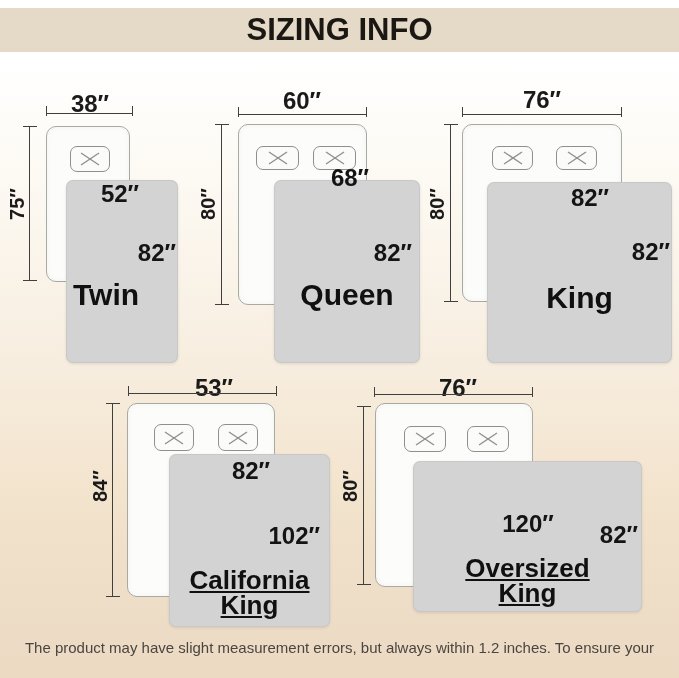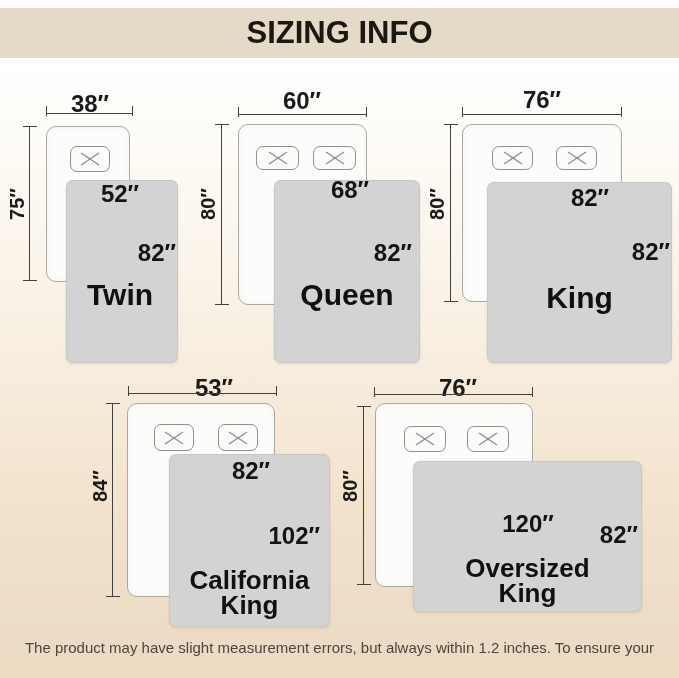--- a/index.html
+++ b/index.html
@@ -4,21 +4,21 @@
 <style>
   html,body{margin:0;padding:0;}
   #stage{
     position:relative;
     width:679px;height:678px;
     overflow:hidden;
     font-family:"Liberation Sans", sans-serif;
     background:linear-gradient(180deg,#ffffff 9%,#fdfaf4 25%,#f8efe2 50%,#f3e4ce 72%,#eeddc7 88%,#ecdac3 100%);
   }
   .title-band{
-    position:absolute;left:0;top:8px;width:679px;height:50px;
+    position:absolute;left:0;top:8px;width:679px;height:44px;
     background:#e5dac8;
     display:flex;align-items:center;justify-content:center;
   }
   .title-text{
     font-size:31px;font-weight:800;color:#1b1713;letter-spacing:0px;
   }
   .bed{
     position:absolute;
     background:#fcfcfa;
     border:1px solid #a9a9a4;
@@ -68,21 +68,21 @@
   }
   .dim-blanket{
     position:absolute;font-size:24px;font-weight:bold;color:#141414;line-height:1;
   }
   .ta-c{text-align:center;}
   .ta-r{text-align:right;}
   .size-name{
     position:absolute;color:#101010;font-weight:bold;text-align:center;
   }
   .size-name-lg{font-size:30px;line-height:30px;}
-  .size-name-md{font-size:26px;line-height:25px;}
+  .size-name-md{font-size:26px;line-height:25px;text-decoration:underline;}
   .footer-note{
     position:absolute;left:0;top:639px;width:679px;
     text-align:center;font-size:15px;line-height:17.5px;color:#4b4540;
   }
   .px-icon{display:block;}
 </style>
 </head>
 <body>
 
 <div id="stage">
@@ -100,21 +100,21 @@
       <div class="pillow" style="left:23px;top:19px;width:40px;height:26px;">
         <svg class="px-icon" width="20" height="14" viewBox="0 0 20 14">
             <line x1="1" y1="1" x2="19" y2="13" stroke="#8f8f8f" stroke-width="1.4"></line>
             <line x1="19" y1="1" x2="1" y2="13" stroke="#8f8f8f" stroke-width="1.4"></line>
           </svg>
       </div>
     </div>
     <div class="blanket" style="left:66px;top:180px;width:112px;height:183px;"></div>
     <div class="dim-blanket ta-c" style="left:90px;top:182px;width:60px;">52″</div>
     <div class="dim-blanket ta-r" style="left:128px;top:241px;width:48px;">82″</div>
-    <div class="size-name size-name-lg" style="left:64px;top:280px;width:112px;">
+    <div class="size-name size-name-lg" style="left:50px;top:280px;width:112px;">
       <div>Twin</div>
       <div></div>
     </div>
   </div>
 
   <div>
     <div class="dim-out" style="left:272px;top:89px;width:60px;">60″</div>
     <div class="hline" style="left:238px;top:114px;width:129px;"></div>
     <div class="dim-out-v" style="left:208px;top:204px;">80″</div>
     <div class="vline" style="left:221px;top:124px;height:181px;"></div>
@@ -126,21 +126,21 @@
           </svg>
       </div>
       <div class="pillow" style="left:74px;top:21px;width:43px;height:24px;">
         <svg class="px-icon" width="20" height="14" viewBox="0 0 20 14">
             <line x1="1" y1="1" x2="19" y2="13" stroke="#8f8f8f" stroke-width="1.4"></line>
             <line x1="19" y1="1" x2="1" y2="13" stroke="#8f8f8f" stroke-width="1.4"></line>
           </svg>
       </div>
     </div>
     <div class="blanket" style="left:274px;top:180px;width:146px;height:183px;"></div>
-    <div class="dim-blanket ta-c" style="left:320px;top:178px;width:60px;">68″</div>
+    <div class="dim-blanket ta-c" style="left:320px;top:166px;width:60px;">68″</div>
     <div class="dim-blanket ta-r" style="left:368px;top:241px;width:44px;">82″</div>
     <div class="size-name size-name-lg" style="left:274px;top:280px;width:146px;">
       <div>Queen</div>
       <div></div>
     </div>
   </div>
 
   <div>
     <div class="dim-out" style="left:512px;top:88px;width:60px;">76″</div>
     <div class="hline" style="left:462px;top:114px;width:160px;"></div>

